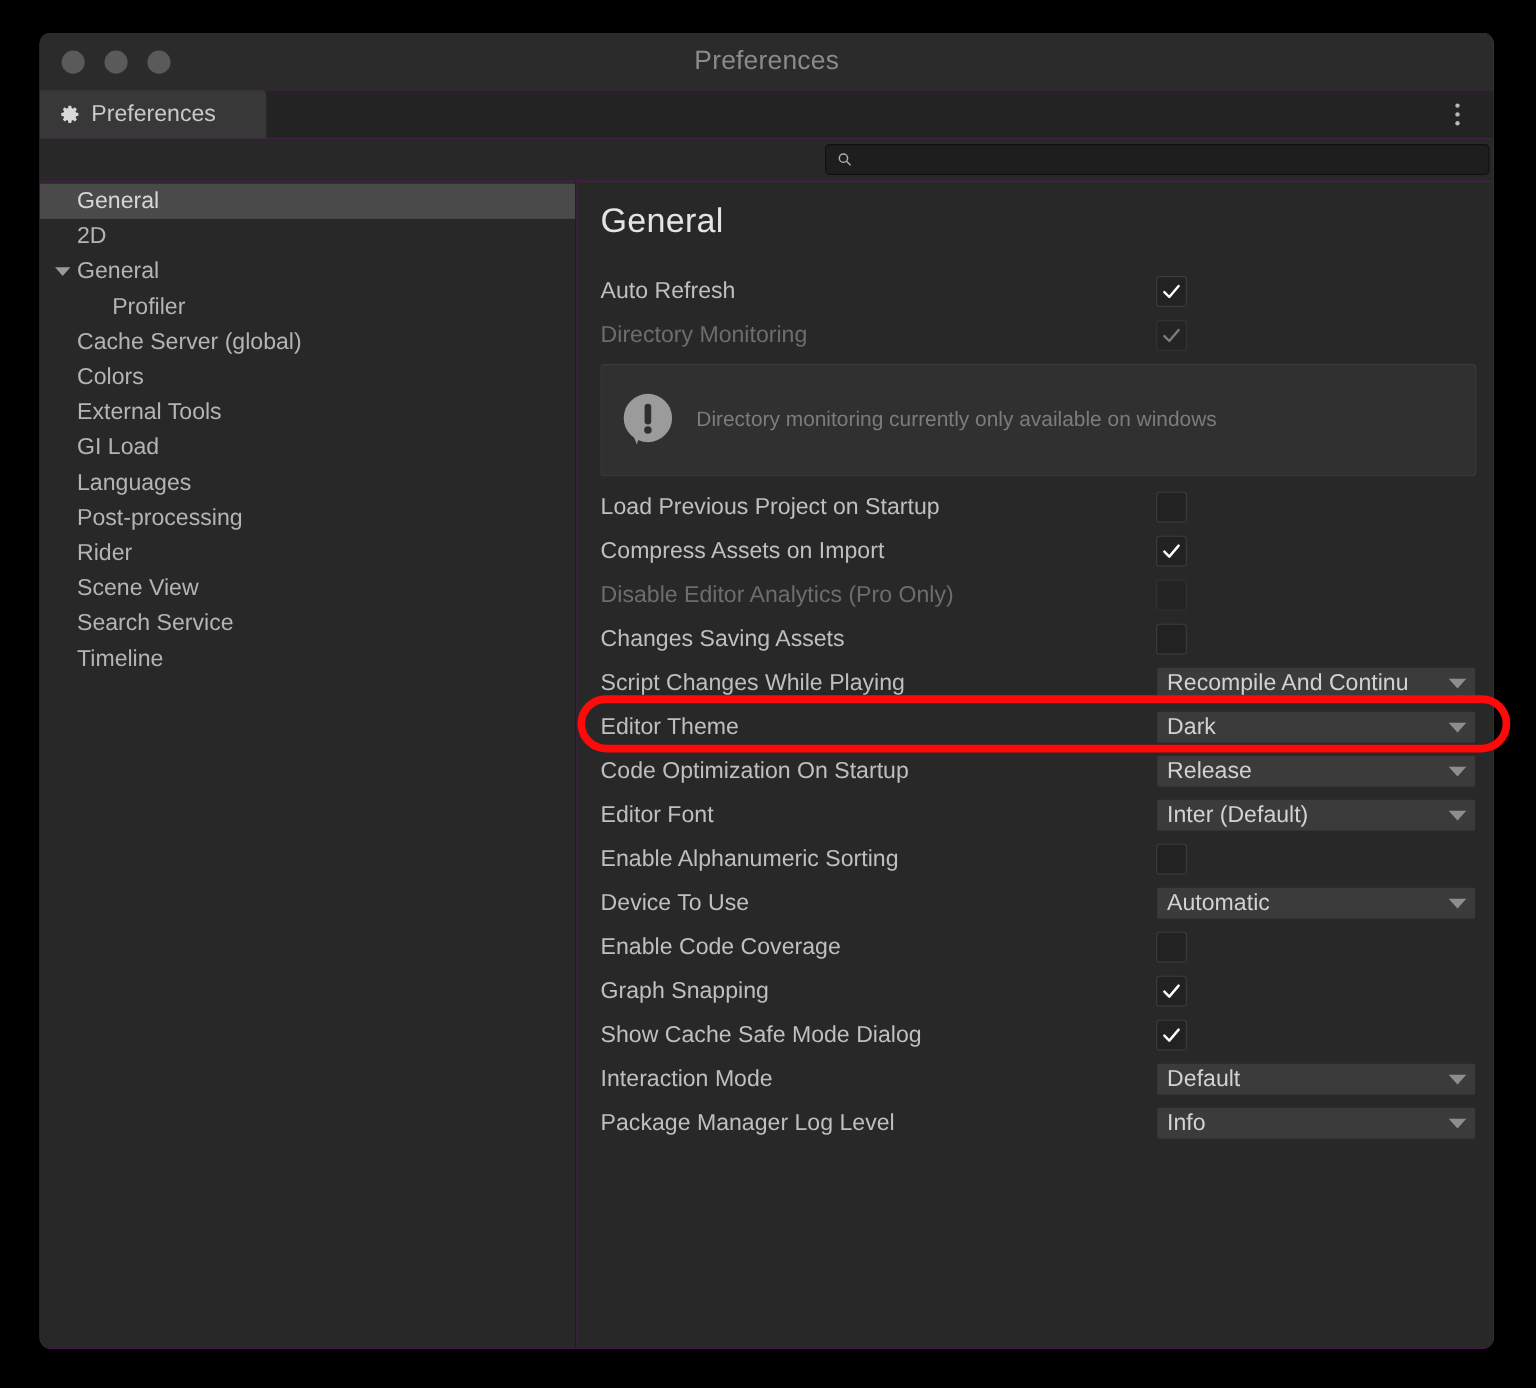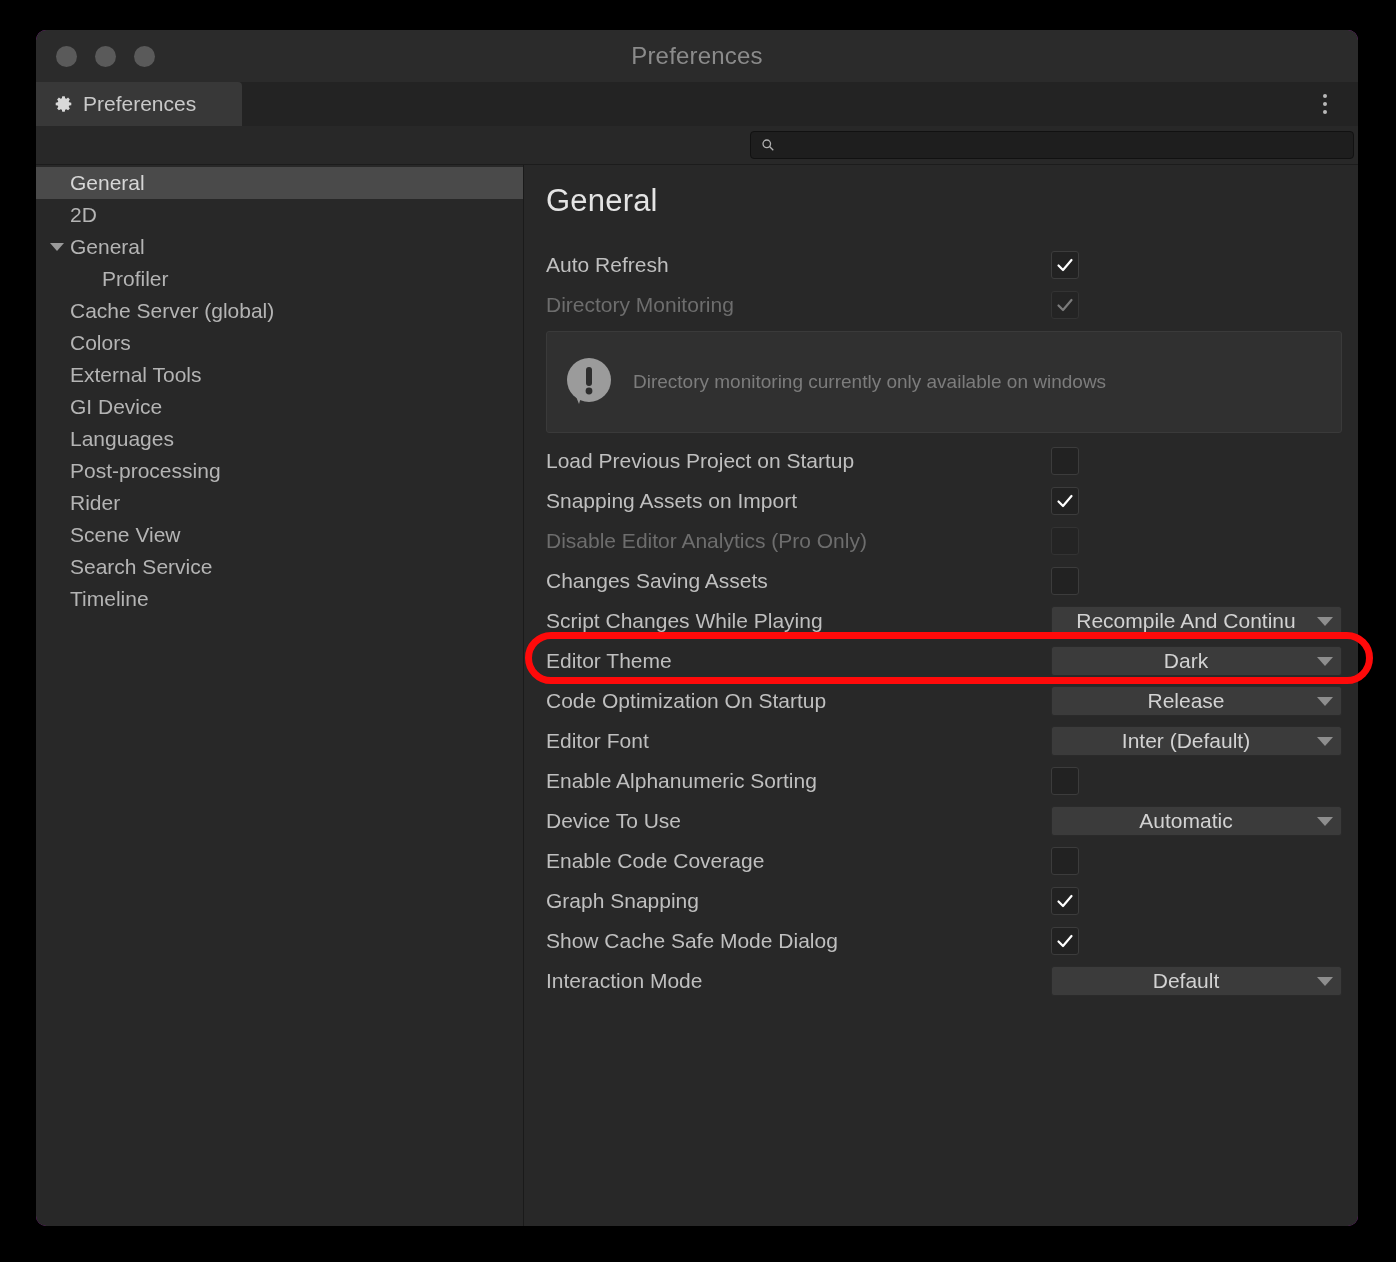--- a/index.html
+++ b/index.html
@@ -225,21 +225,20 @@
   .ddown {
     width: 300px;
     height: 30px;
     background: #3b3b3b;
     border: 1px solid #2a2a2a;
     border-radius: 3px;
     display: flex;
     align-items: center;
     padding: 0 8px 0 9px;
     overflow: hidden;
-    text-align: center;
   }
   .ddown .dd-text {
     font-size: 21px;
     color: #d2d2d2;
     white-space: nowrap;
     overflow: hidden;
     flex: 1 1 auto;
   }
   .ddown .dd-arrow {
     width: 0; height: 0;
@@ -345,21 +344,21 @@
         <div class="side-item">
           <span>Cache Server (global)</span>
         </div>
         <div class="side-item">
           <span>Colors</span>
         </div>
         <div class="side-item">
           <span>External Tools</span>
         </div>
         <div class="side-item">
-          <span>GI Device</span>
+          <span>GI Load</span>
         </div>
         <div class="side-item">
           <span>Languages</span>
         </div>
         <div class="side-item">
           <span>Post-processing</span>
         </div>
         <div class="side-item">
           <span>Rider</span>
         </div>
@@ -400,21 +399,21 @@
                 <rect x="23" y="11" width="6" height="19" rx="3" fill="#2e2e2e"></rect>
                 <circle cx="26" cy="35" r="3.4" fill="#2e2e2e"></circle>
               </svg></span>
             <span class="hb-text">Directory monitoring currently only available on windows</span>
           </div>
           <div class="pref-row">
             <span class="label">Load Previous Project on Startup</span>
             <span class="cbox"></span>
           </div>
           <div class="pref-row">
-            <span class="label">Snapping Assets on Import</span>
+            <span class="label">Compress Assets on Import</span>
             <span class="cbox checked">
               <span class="tick"><svg viewBox="0 0 18 18" width="18" height="18">
                   <path d="M2.5 9.5 L7 14 L15.5 4" fill="none" stroke="#ffffff" stroke-width="2.2" stroke-linecap="round" stroke-linejoin="round"></path>
                 </svg></span>
             </span>
           </div>
           <div class="pref-row disabled">
             <span class="label">Disable Editor Analytics (Pro Only)</span>
             <span class="cbox dim"></span>
           </div>
@@ -481,20 +480,27 @@
                 </svg></span>
             </span>
           </div>
           <div class="pref-row">
             <span class="label">Interaction Mode</span>
             <span class="ddown">
               <span class="dd-text">Default</span>
               <span class="dd-arrow"></span>
             </span>
           </div>
+          <div class="pref-row">
+            <span class="label">Package Manager Log Level</span>
+            <span class="ddown">
+              <span class="dd-text">Info</span>
+              <span class="dd-arrow"></span>
+            </span>
+          </div>
         </div>
     </div>
 
   </div>
 
 </div>
 
 <div id="annotation"></div>
 
 </body></html>

